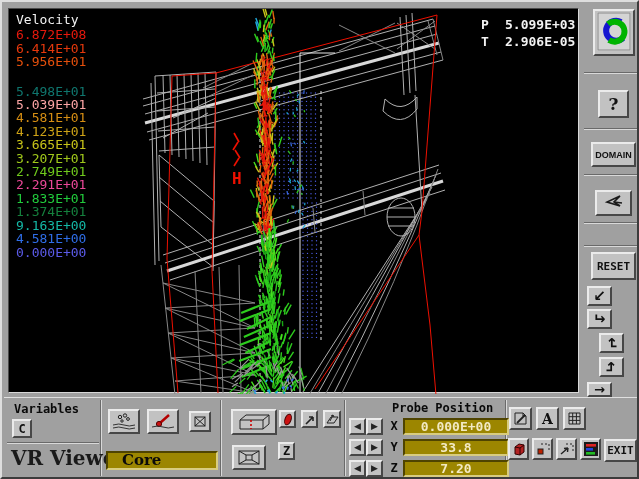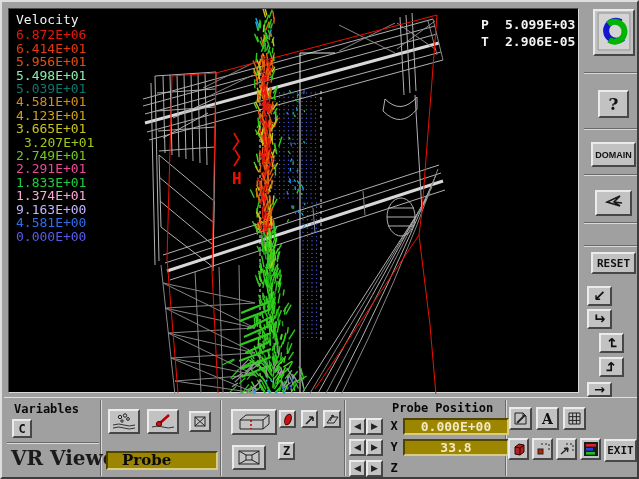--- a/index.html
+++ b/index.html
@@ -26,21 +26,21 @@
     font-family:"DejaVu Sans Mono",monospace;font-weight:bold;}
   .groove-h{position:absolute;height:0;border-top:1px solid #6a6a6a;border-bottom:1px solid #d9d9d9;}
   .groove-v{position:absolute;width:0;border-left:1px solid #6a6a6a;border-right:1px solid #d9d9d9;}
   
   .toolbar{position:absolute;left:580px;top:2px;width:57px;height:393px;}
   .toolbar .btn{position:absolute;}
   #logo-btn{left:11px;top:5px;width:42px;height:47px;}
   #help-btn{left:16px;top:86px;width:31px;height:28px;font-weight:bold;font-size:17px;font-family:"DejaVu Serif",serif;}
   #domain-btn{left:9px;top:138px;width:45px;height:25px;font-weight:bold;font-size:9px;letter-spacing:0;}
   #view-btn{left:13px;top:186px;width:37px;height:26px;}
-  #reset-btn{left:9px;top:248px;width:45px;height:22px;font-family:"DejaVu Sans Mono",monospace;font-weight:bold;font-size:11px;}
+  #reset-btn{left:9px;top:248px;width:45px;height:28px;font-family:"DejaVu Sans Mono",monospace;font-weight:bold;font-size:11px;}
   .nav-btn{width:25px;height:20px;font-size:15px;font-weight:bold;font-family:"DejaVu Sans",sans-serif;line-height:1;}
   #nav-r1{position:absolute;left:5px;top:282px;display:flex;}
   #nav-r2{position:absolute;left:5px;top:305px;display:flex;}
   #nav-up{position:absolute;left:17px;top:329px;width:28px;height:23px;}
   #nav-dn{position:absolute;left:17px;top:353px;width:28px;height:23px;}
   #nav-r3{position:absolute;left:5px;top:378px;display:flex;}
   #nav-r3 .nav-btn{height:15px;font-size:13px;}
   .g{display:inline-block;}
   .g-flip{transform:scaleX(-1);}
   .g-up{transform:rotate(90deg);}
@@ -1409,34 +1409,34 @@
         <line x1="281.3406534586102" y1="391.61073450371623" x2="281.3145096586968" y2="388.61084842225813" stroke="#20aadd" stroke-width="1.6"></line>
         <line x1="269.8583290539682" y1="379.0656483732164" x2="267.4904186536417" y2="377.22363851004366" stroke="#20aadd" stroke-width="1.6"></line>
         <line x1="284.30689140222967" y1="386.6896526888013" x2="285.1277260859797" y2="383.80413186545707" stroke="#3b6ee8" stroke-width="1.6"></line>
         <line x1="253.11522910371423" y1="391.59139922540635" x2="251.43737776100429" y2="389.10447042229066" stroke="#20aadd" stroke-width="1.6"></line>
         <line x1="288.75446057878435" y1="384.5670918719843" x2="286.7200391398466" y2="382.3622949632441" stroke="#3b6ee8" stroke-width="1.6"></line>
         <line x1="288.7090366240591" y1="378.2066178531386" x2="290.0607606656746" y2="375.5284016342125" stroke="#3b6ee8" stroke-width="1.6"></line>
       </svg>
     <div class="legend">
       <div class="legend-title">Velocity</div>
       <div id="legend-entries">
-          <div style="color: rgb(230, 24, 12);">6.872E+06</div>
+          <div style="color: rgb(230, 24, 12);">6.872E+08</div>
           <div style="color: rgb(230, 56, 12);">6.414E+01</div>
           <div style="color: rgb(230, 80, 12);">5.956E+01</div>
-          <div style="color: #86efac;">5.498E+01</div>
-          <div style="color: #0f766e;">5.039E+01</div>
+          <div style="color: #0f766e; margin-top: 16px;">5.498E+01</div>
+          <div style="color: #fca5a5;">5.039E+01</div>
           <div style="color: rgb(214, 142, 19);">4.581E+01</div>
           <div style="color: rgb(205, 162, 22);">4.123E+01</div>
           <div style="color: rgb(200, 196, 25);">3.665E+01</div>
-          <div style="color: rgb(160, 200, 27); margin-left: 8px;">3.207E+01</div>
+          <div style="color: rgb(160, 200, 27);">3.207E+01</div>
           <div style="color: rgb(112, 202, 29);">2.749E+01</div>
           <div style="color: #ec4899;">2.291E+01</div>
           <div style="color: rgb(33, 204, 60);">1.833E+01</div>
-          <div style="color: #f9a8d4;">1.374E+01</div>
-          <div style="color: #c4b5fd;">9.163E+00</div>
+          <div style="color: #15803d;">1.374E+01</div>
+          <div style="color: #14b8a6;">9.163E+00</div>
           <div style="color: rgb(47, 110, 232);">4.581E+00</div>
           <div style="color: rgb(91, 91, 234);">0.000E+00</div>
         </div>
     </div>
     <div class="readout" id="readout"><div><span class="lab">P</span><span>5.099E+03</span></div><div><span class="lab">T</span><span>2.906E-05</span></div></div>
   </div>
 
   <div class="toolbar">
     <div class="groove-h" style="left:2px;top:68px;width:53px;"></div>
     <div class="groove-h" style="left:2px;top:124px;width:53px;"></div>
@@ -1539,21 +1539,21 @@
       </span>
     </button>
     <button class="btn icon-btn" style="left:185px;top:13px;width:22px;height:21px;">
       <span>
         <svg width="14" height="13" viewBox="0 0 14 13">
           <rect x="2" y="2" width="10" height="9" fill="none" stroke="#222"></rect>
           <path d="M2,2 L12,11 M12,2 L2,11" stroke="#222"></path>
         </svg>
       </span>
     </button>
-    <div class="field" id="core-field">Probe</div>
+    <div class="field" id="core-field">Core</div>
 
     <button class="btn icon-btn" style="left:227px;top:11px;width:46px;height:26px;">
       <span>
         <svg width="36" height="18" viewBox="0 0 36 18">
           <path d="M4,7 L10,2 L33,2 L33,11 L27,16 L4,16 Z" fill="none" stroke="#222"></path>
           <path d="M27,16 L27,7 L33,2 M4,7 L27,7" fill="none" stroke="#222"></path>
           <path d="M15,7 L15,16" stroke="#cc0000" stroke-width="1.6" stroke-dasharray="2 2"></path>
         </svg>
       </span>
     </button>
@@ -1605,20 +1605,21 @@
         <div class="probe-row" style="top: 40px;">
           <button class="btn">◀</button>
           <button class="btn">▶</button>
           <span class="probe-axis">Y</span>
           <div class="field probe-field">33.8</div>
         </div>
         <div class="probe-row" style="top: 61px;">
           <button class="btn">◀</button>
           <button class="btn">▶</button>
           <span class="probe-axis">Z</span>
+          <div class="field probe-field">7.20</div>
         </div>
       </div>
 
     <button class="btn icon-btn" style="left:505px;top:9px;width:23px;height:23px;">
       <span>
         <svg width="15" height="15" viewBox="0 0 15 15">
           <path d="M2,2 L10,2 L13,5 L13,13 L2,13 Z" fill="none" stroke="#222"></path>
           <path d="M10,2 L10,5 L13,5" fill="none" stroke="#222"></path>
           <path d="M4,12 L12,4" stroke="#222" stroke-width="1.8"></path>
         </svg>

